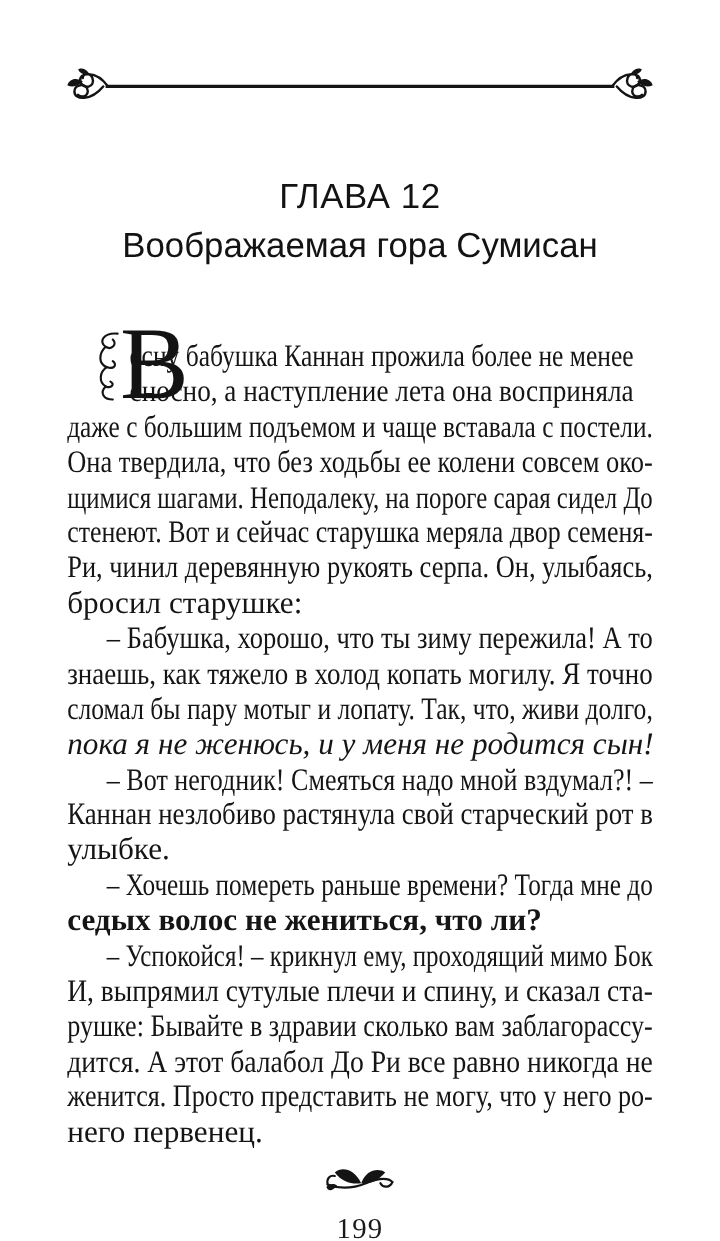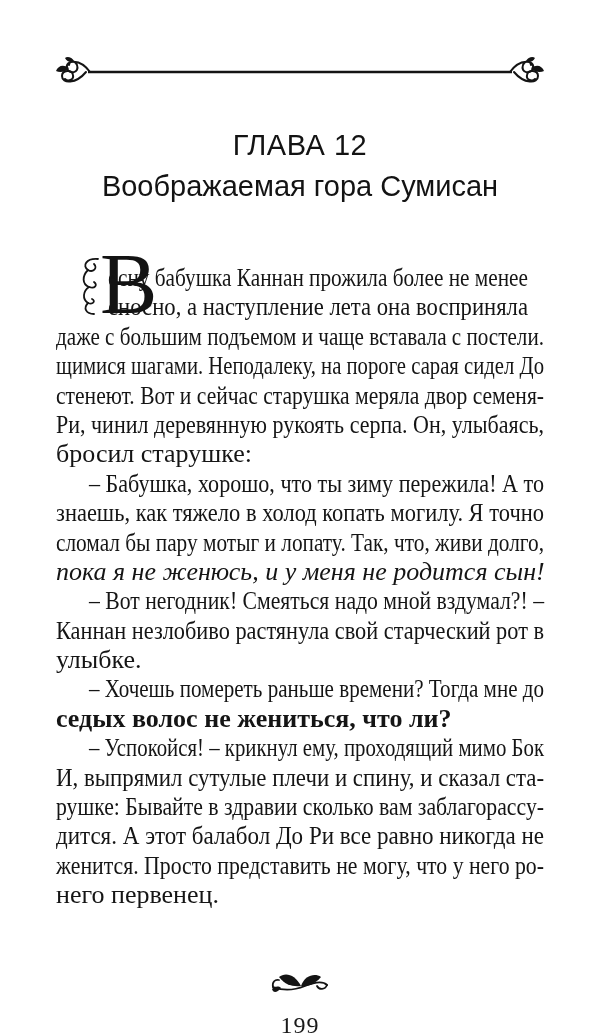--- a/index.html
+++ b/index.html
@@ -8,21 +8,21 @@
     width:600px; height:1034px;
     background:#ffffff;
     color:#151515;
     font-family:"Liberation Serif", serif;
     box-sizing:border-box;
     padding:0 56px;
     overflow:hidden;
   }
   .rule-wrap { margin-top:56px; height:30px; }
   .chapter {
-    margin-top:39px;
+    margin-top:58px;
     text-align:center;
     font-family:"Liberation Sans", sans-serif;
     color:#131313;
   }
   .chapter-number { font-size:29px; line-height:40px; letter-spacing:0.5px; }
   .chapter-title  { font-size:29px; line-height:42px; }
   .bodytext { margin-top:56px; font-size:26px; }
   .para { position:relative; }
   .line { height:29.4px; line-height:29.4px; white-space:nowrap; }
   .ltxt { display:inline-block; white-space:nowrap; transform-origin:0 50%; }
@@ -78,20 +78,21 @@
             <path d="M9,30 C15,32 18,28 14,25"></path>
             <path d="M8,46 C3,51 6,57 14,57"></path>
             <path d="M8,46 C13,48 16,44 12,42"></path>
           </g>
         </svg>
         <span class="capletter">В</span>
       </div>
       <div class="line cap"><span class="ltxt" style="transform: scaleX(0.818215);">есну бабушка Каннан прожила более не менее</span></div>
       <div class="line cap"><span class="ltxt" style="transform: scaleX(0.872076);">сносно, а наступление лета она восприняла</span></div>
       <div class="line"><span class="ltxt" style="transform: scaleX(0.812656);">даже с большим подъемом и чаще вставала с постели.</span></div>
+      <div class="line"><span class="ltxt" style="transform: scaleX(0.847061);">Она твердила, что без ходьбы ее колени совсем око-</span></div>
       <div class="line"><span class="ltxt" style="transform: scaleX(0.795882);">щимися шагами. Неподалеку, на пороге сарая сидел До</span></div>
       <div class="line"><span class="ltxt" style="transform: scaleX(0.829844);">стенеют. Вот и сейчас старушка меряла двор семеня-</span></div>
       <div class="line"><span class="ltxt" style="transform: scaleX(0.846855);">Ри, чинил деревянную рукоять серпа. Он, улыбаясь,</span></div>
       <div class="line"><span class="ltxt" style="transform: scaleX(1);">бросил старушке:</span></div>
     </div>
 
     <div class="para">
       <div class="line ind"><span class="ltxt" style="transform: scaleX(0.850542);">– Бабушка, хорошо, что ты зиму пережила! А то</span></div>
       <div class="line"><span class="ltxt" style="transform: scaleX(0.86453);">знаешь, как тяжело в холод копать могилу. Я точно</span></div>
       <div class="line"><span class="ltxt" style="transform: scaleX(0.819479);">сломал бы пару мотыг и лопату. Так, что, живи долго,</span></div>

